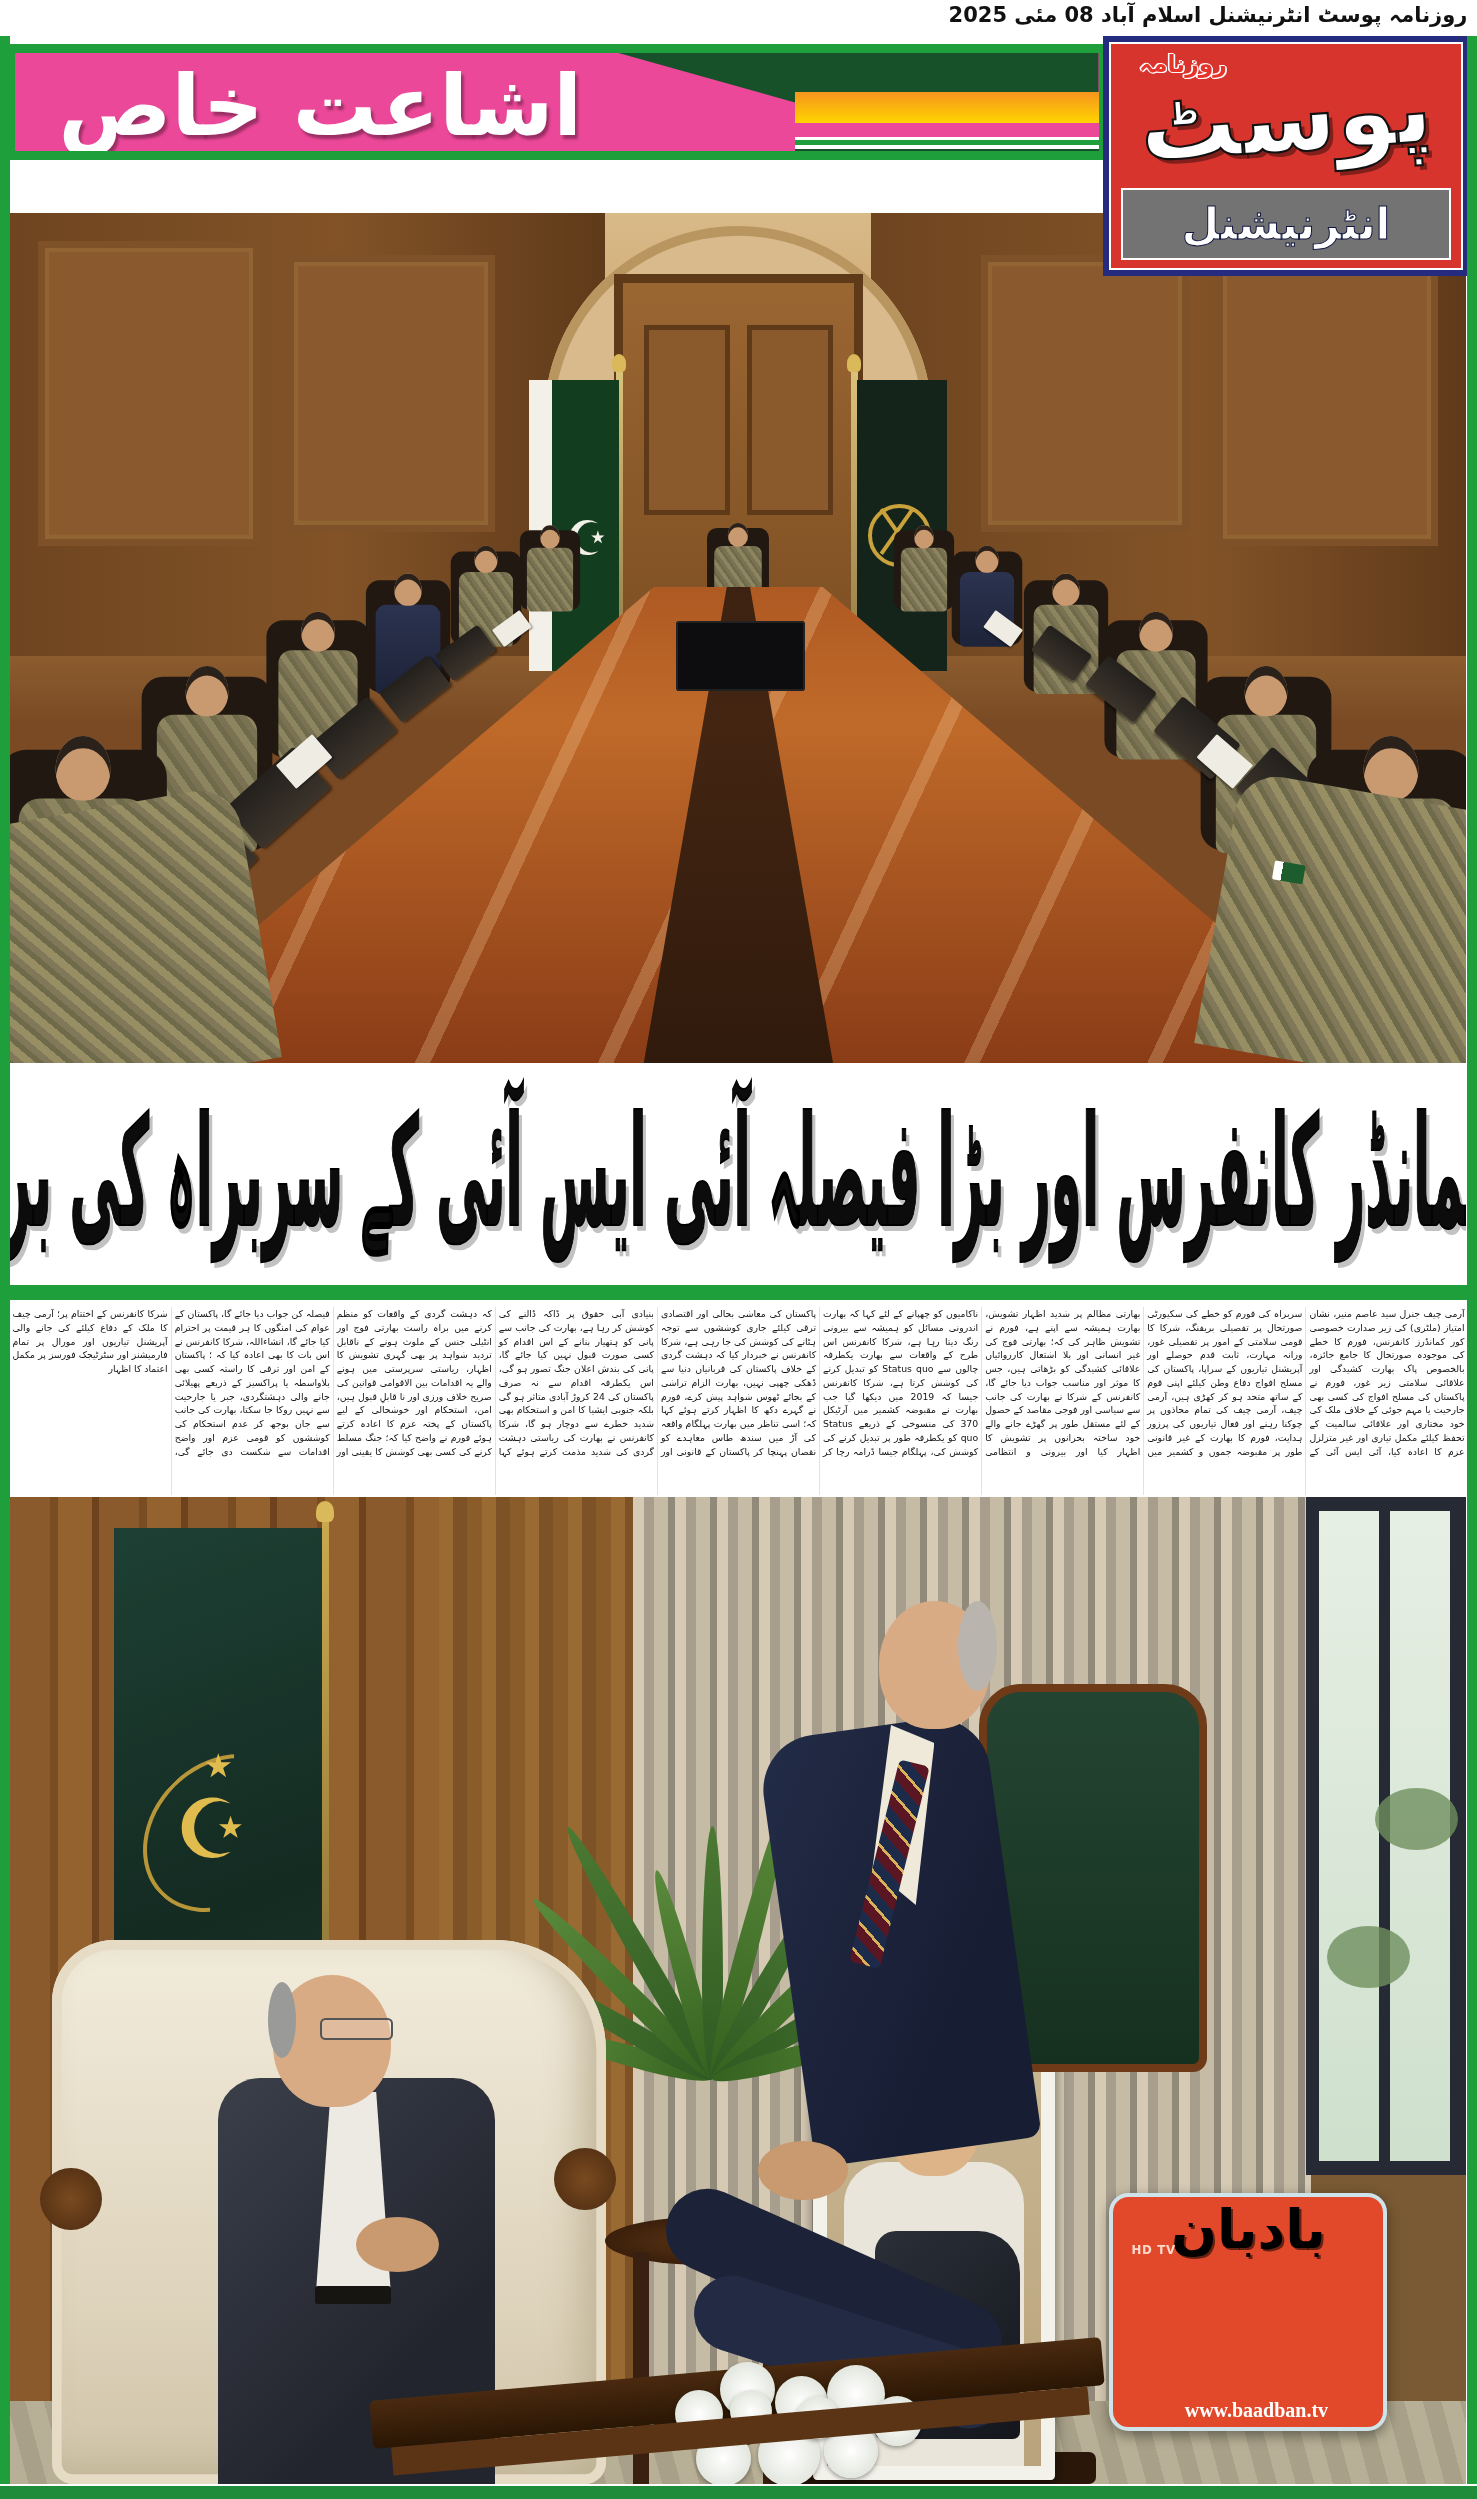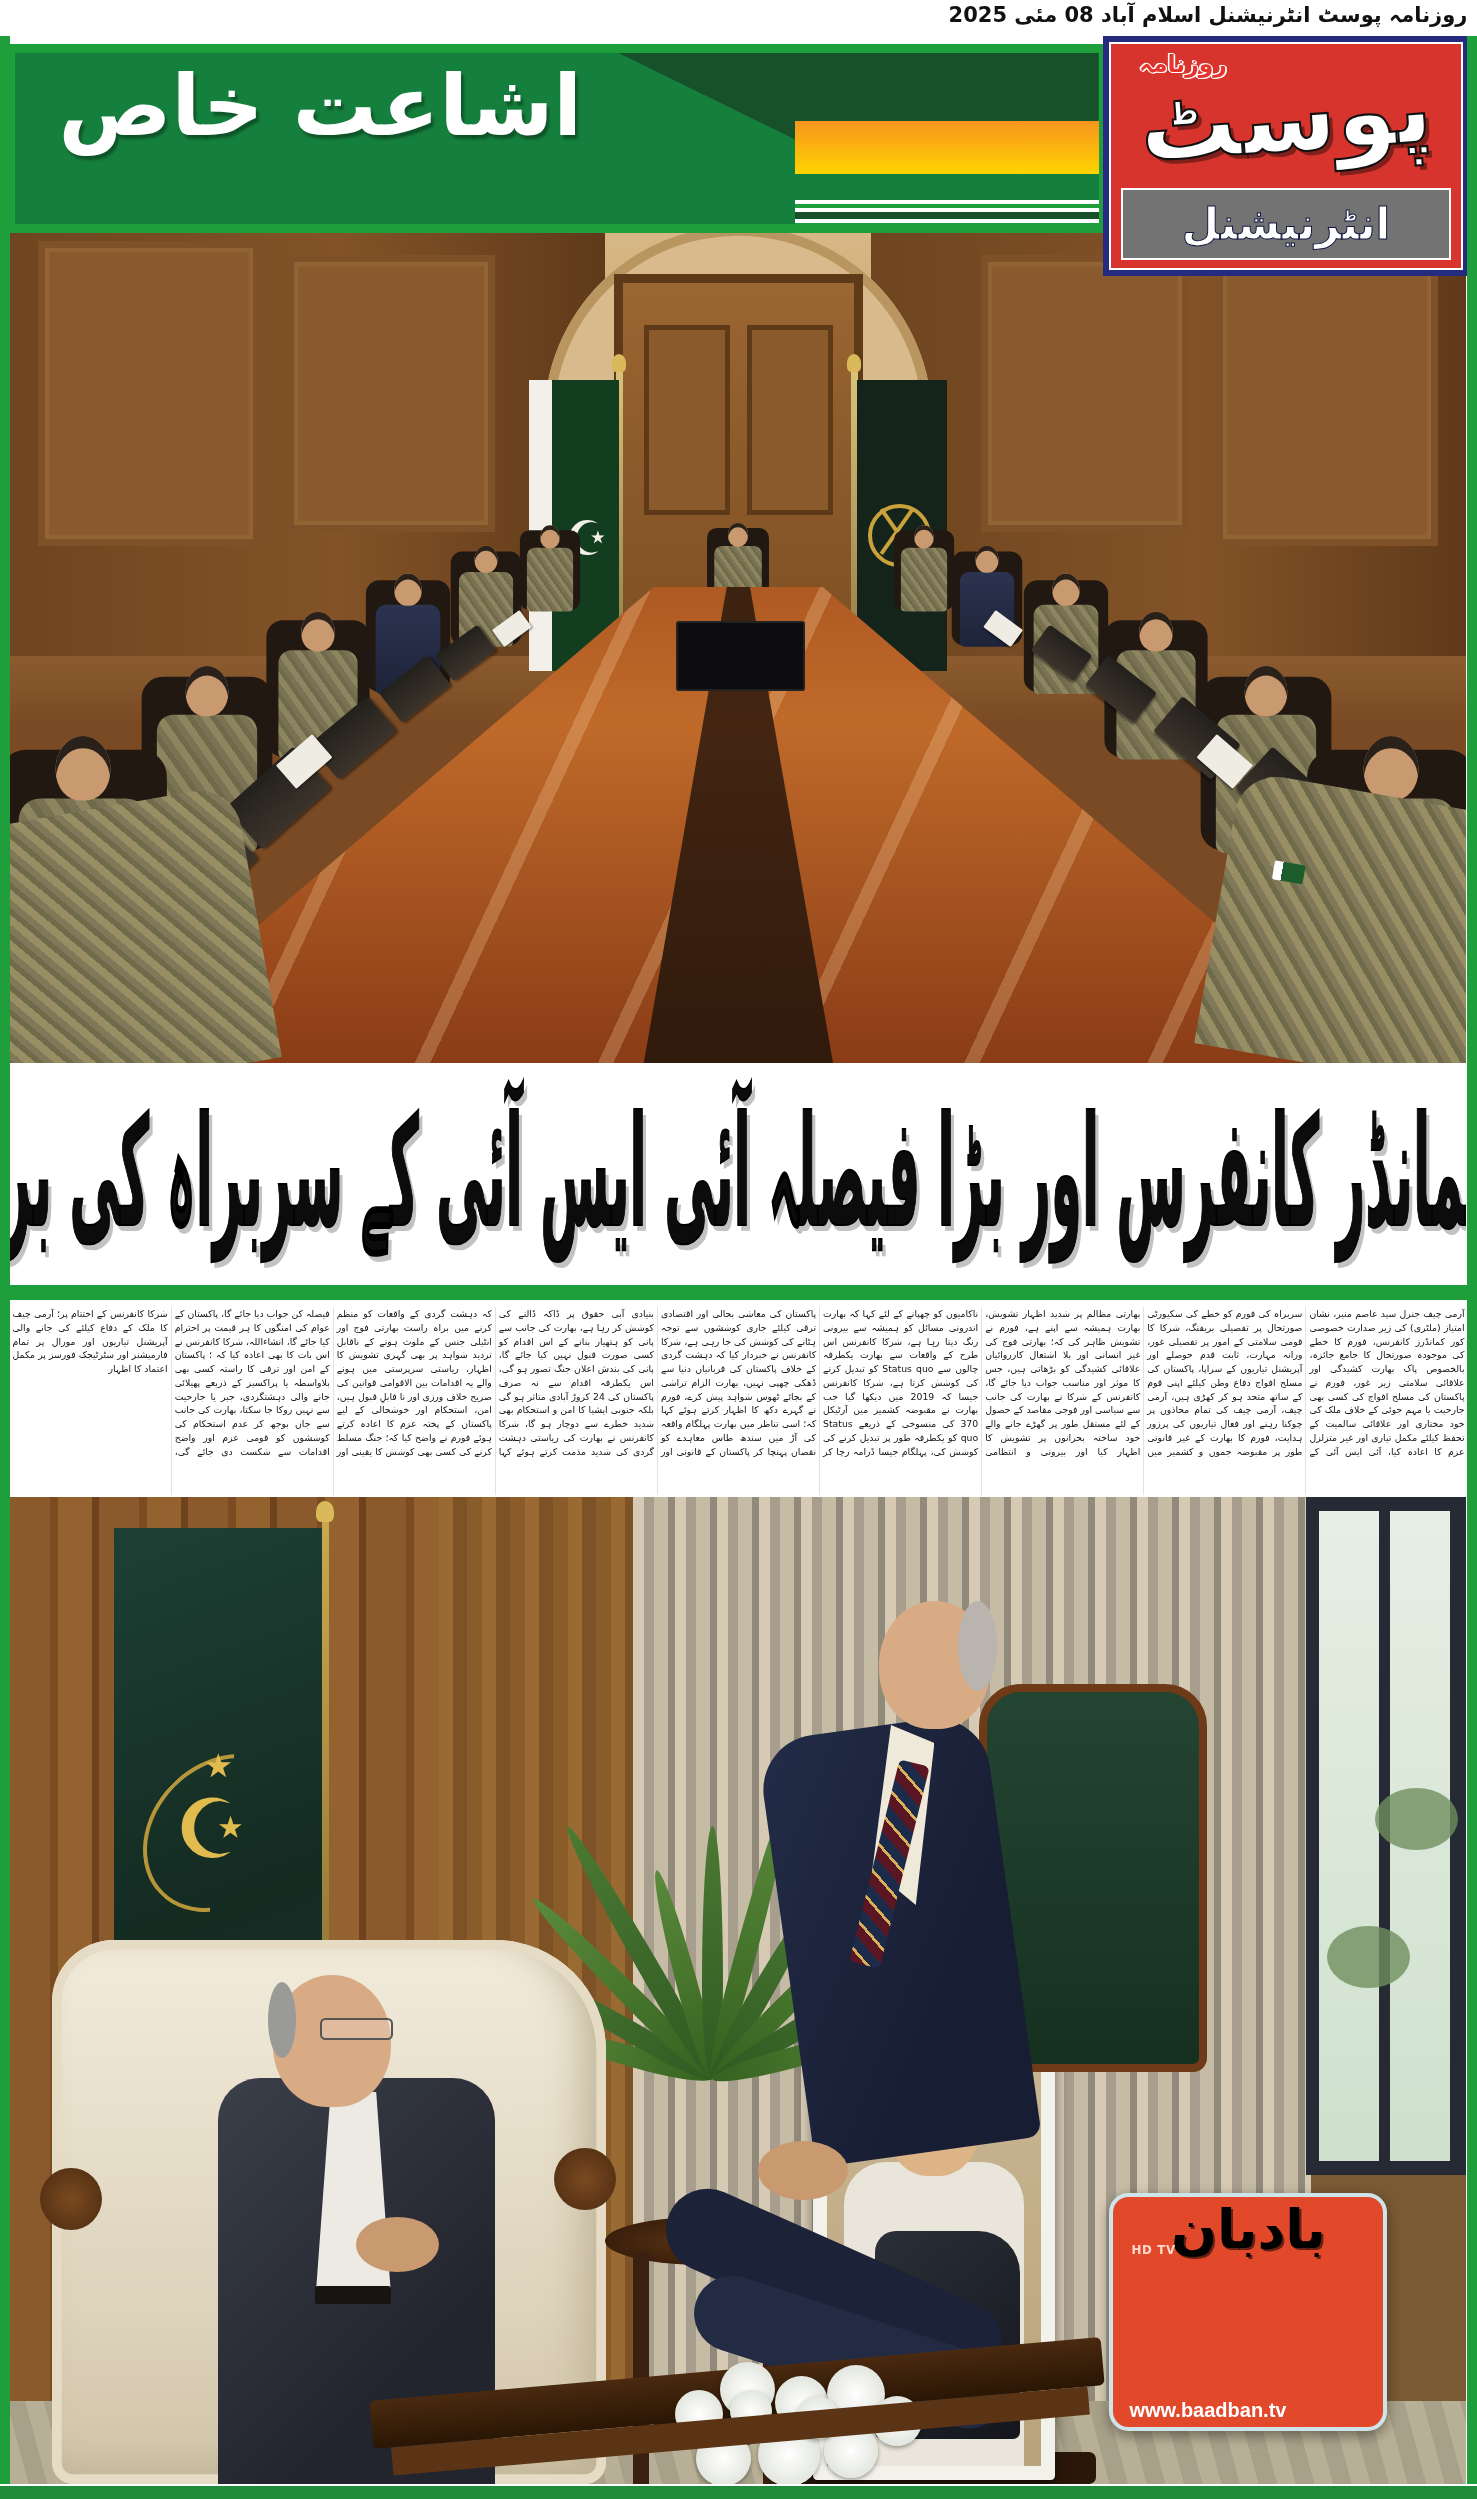--- a/index.html
+++ b/index.html
@@ -8,21 +8,21 @@
   
   .edge{position:absolute;background:#1f9e3c;z-index:40;}
   .edge.left{left:0;top:36px;width:10.4px;bottom:0;}
   .edge.right{right:0;top:36px;width:10.4px;bottom:0;}
   .bottombar{position:absolute;left:0;right:0;top:2484px;height:16px;background:#1e8c3a;border-top:2.1px solid #fff;z-index:41;}
   
   .topbar{position:absolute;left:0;top:0;width:1477px;height:32px;background:#fff;z-index:30;}
   .dateline{position:absolute;right:9.7px;top:2.8px;font-size:21px;font-weight:bold;color:#111;
             font-family:"DejaVu Sans",sans-serif;}
   
-  .banner{position:absolute;left:5.5px;top:44px;width:1102px;height:189px;background:#15803d;
+  .banner{position:absolute;left:5.5px;top:44px;width:1102px;height:116px;background:#ec4899;
           border:9px solid #1f9e3c;box-sizing:border-box;z-index:20;overflow:hidden;}
   .banner .wedge{position:absolute;left:46%;top:0;right:0;height:62%;
           background:#17512a;clip-path:polygon(18% 0,100% 0,100% 100%,55% 100%);}
   .banner .ribbon{position:absolute;left:72%;right:0;top:40%;height:31%;
           background:linear-gradient(#f7941e,#ffd400);}
   .banner .stripes{position:absolute;left:72%;right:0;bottom:0;height:14%;
           background:repeating-linear-gradient(#fff 0 3.5px,#1f9e3c 3.5px 8.3px,#fff 8.3px 11.8px,#17512a 11.8px 19.4px);}
   .banner-title{position:absolute;left:44px;top:4.2px;color:#fff;font-weight:bold;font-size:84px;
           letter-spacing:1.4px;text-shadow:2.8px 3.5px 2.8px rgba(0,0,0,.35);direction:rtl;}
   
@@ -163,22 +163,22 @@
   
   .badge{position:absolute;left:1099px;top:696px;width:270px;height:230px;background:#e2492a;border:4.2px solid #cfe3ea;
        border-radius:19.4px;z-index:25;box-shadow:0 4.2px 12.5px rgba(0,0,0,.4);overflow:hidden;}
   .badge .urdu{position:absolute;top:1.4px;left:0;right:0;text-align:center;font-size:54px;font-weight:bold;color:#000000;
        text-shadow:2.1px 2.1px 0 rgba(0,0,0,.55);}
   .badge .hd{position:absolute;top:46px;left:18px;font-size:11.8px;font-weight:bold;color:#ffd9cc;letter-spacing:0.7px;direction:ltr;}
   .badge .newsbox{position:absolute;left:11px;right:11px;top:90px;height:83px;background:#fff;border-radius:12.5px;
        display:flex;align-items:center;justify-content:center;}
   .badge .news{font-size:64px;font-weight:bold;color:#fff;-webkit-text-stroke:3.5px #2b3a94;letter-spacing:1.4px;direction:ltr;
        font-family:"Liberation Sans","DejaVu Sans",sans-serif;}
-  .badge .url{position:absolute;bottom:5.5px;left:0;right:0;font-size:20px;font-weight:bold;color:#fff;direction:ltr;
-       font-family:Liberation Sans, sans-serif;padding-left:16px;}
+  .badge .url{position:absolute;bottom:5.5px;left:0;right:0;text-align:center;font-size:20px;font-weight:bold;color:#fff;direction:ltr;
+       font-family:Liberation Serif, serif;padding-left:16px;}
 </style>
 </head>
 <body>
 
 <div class="page">
 
   <div class="topbar">
     <div class="dateline">روزنامہ پوسٹ انٹرنیشنل اسلام آباد 08 مئی 2025</div>
   </div>
 

